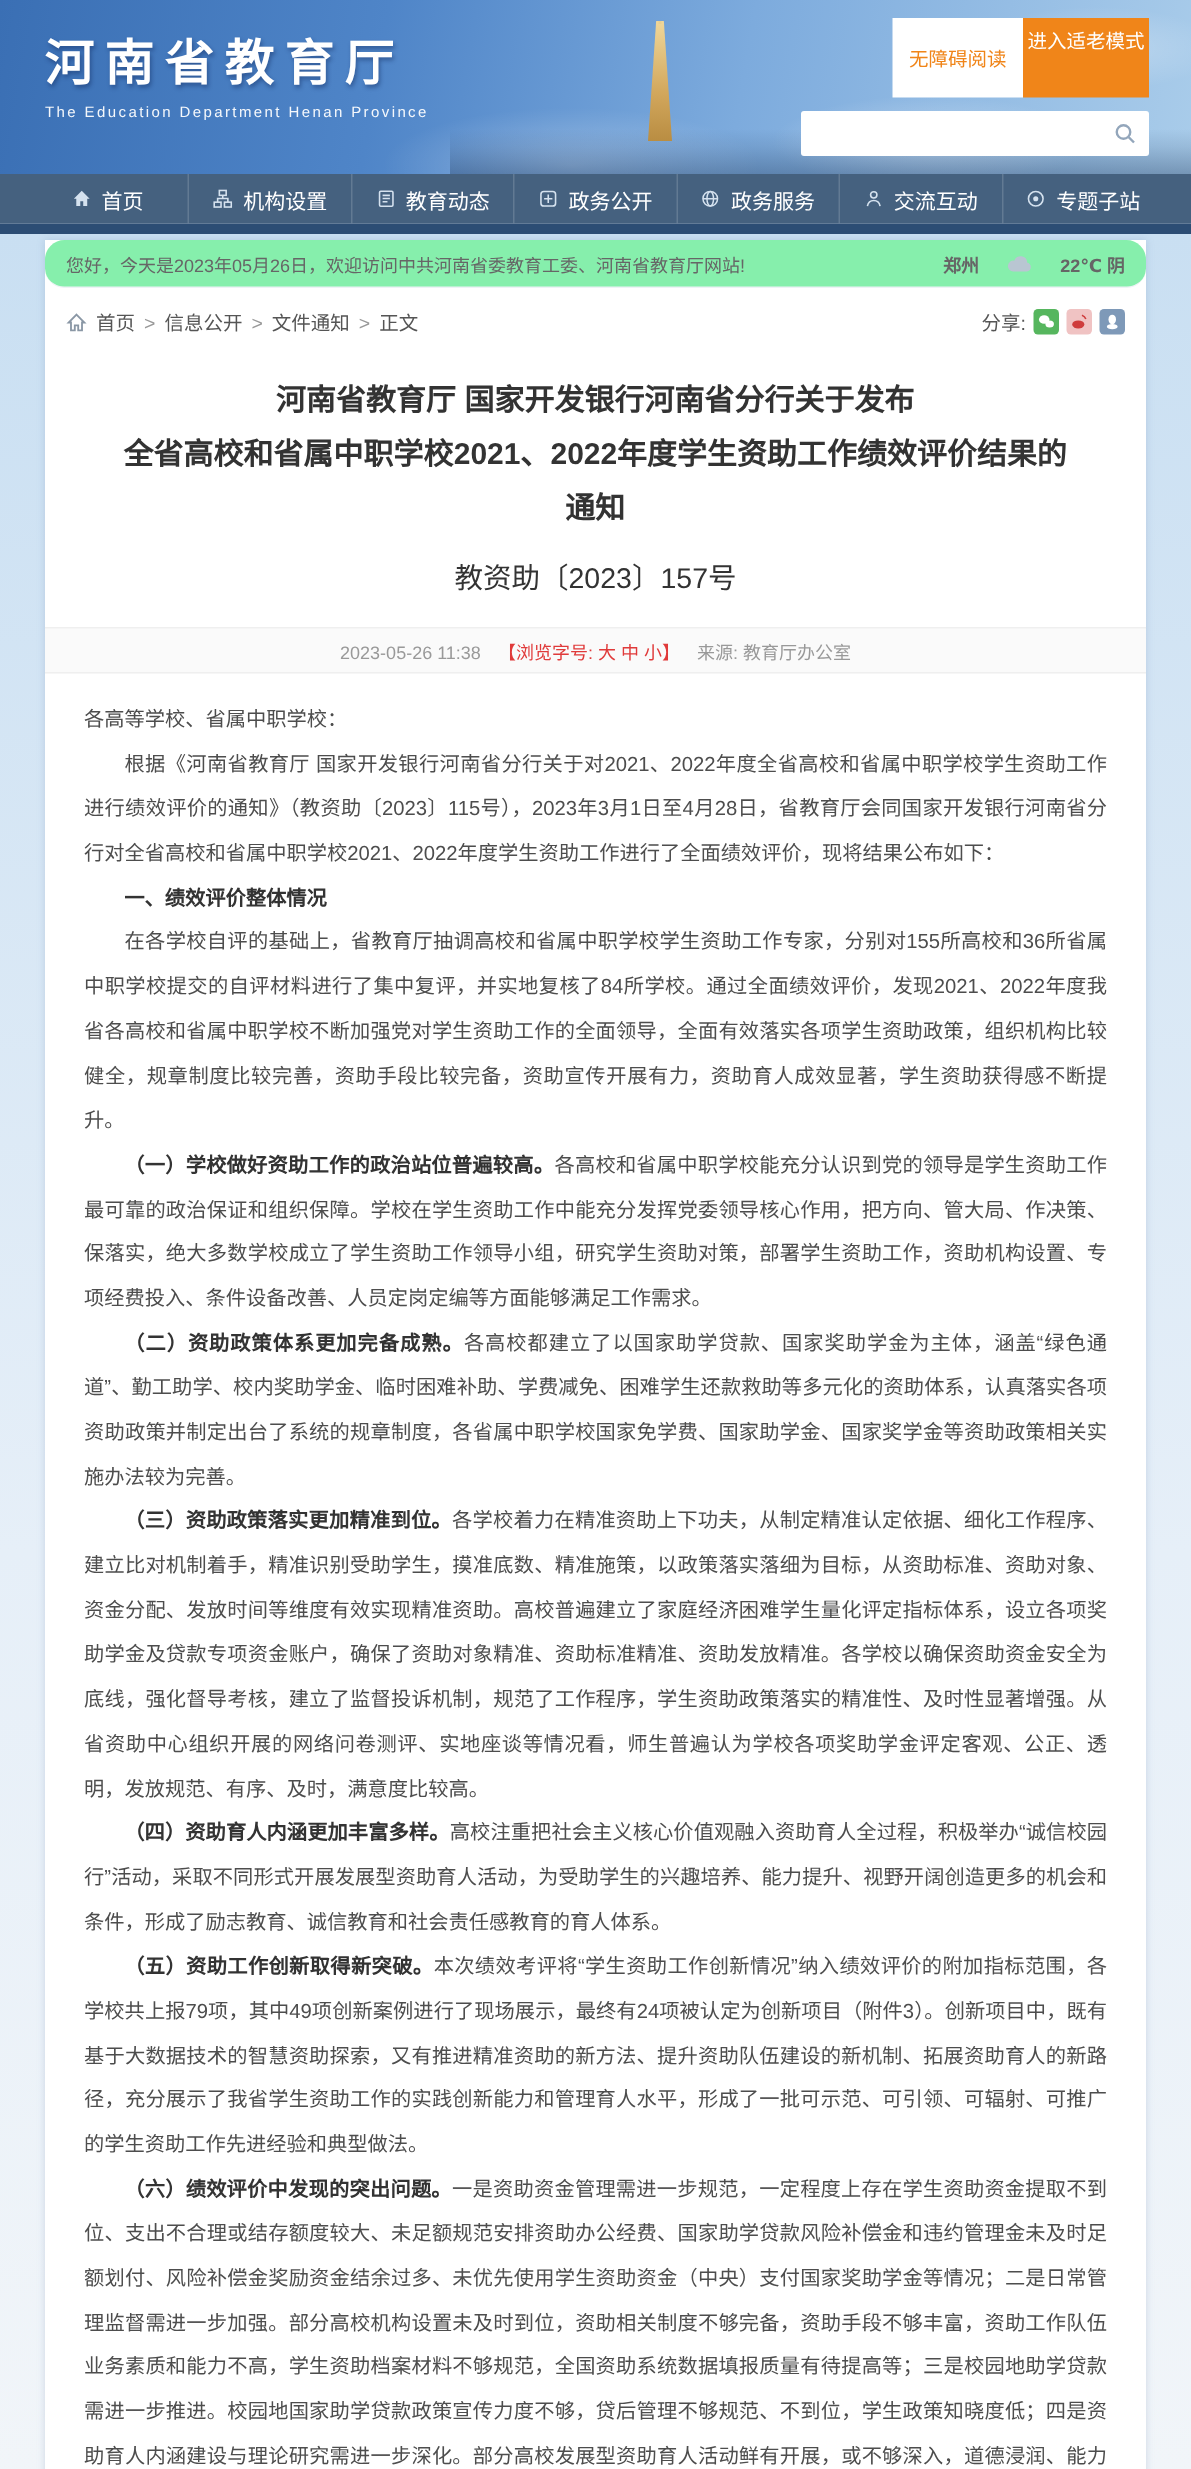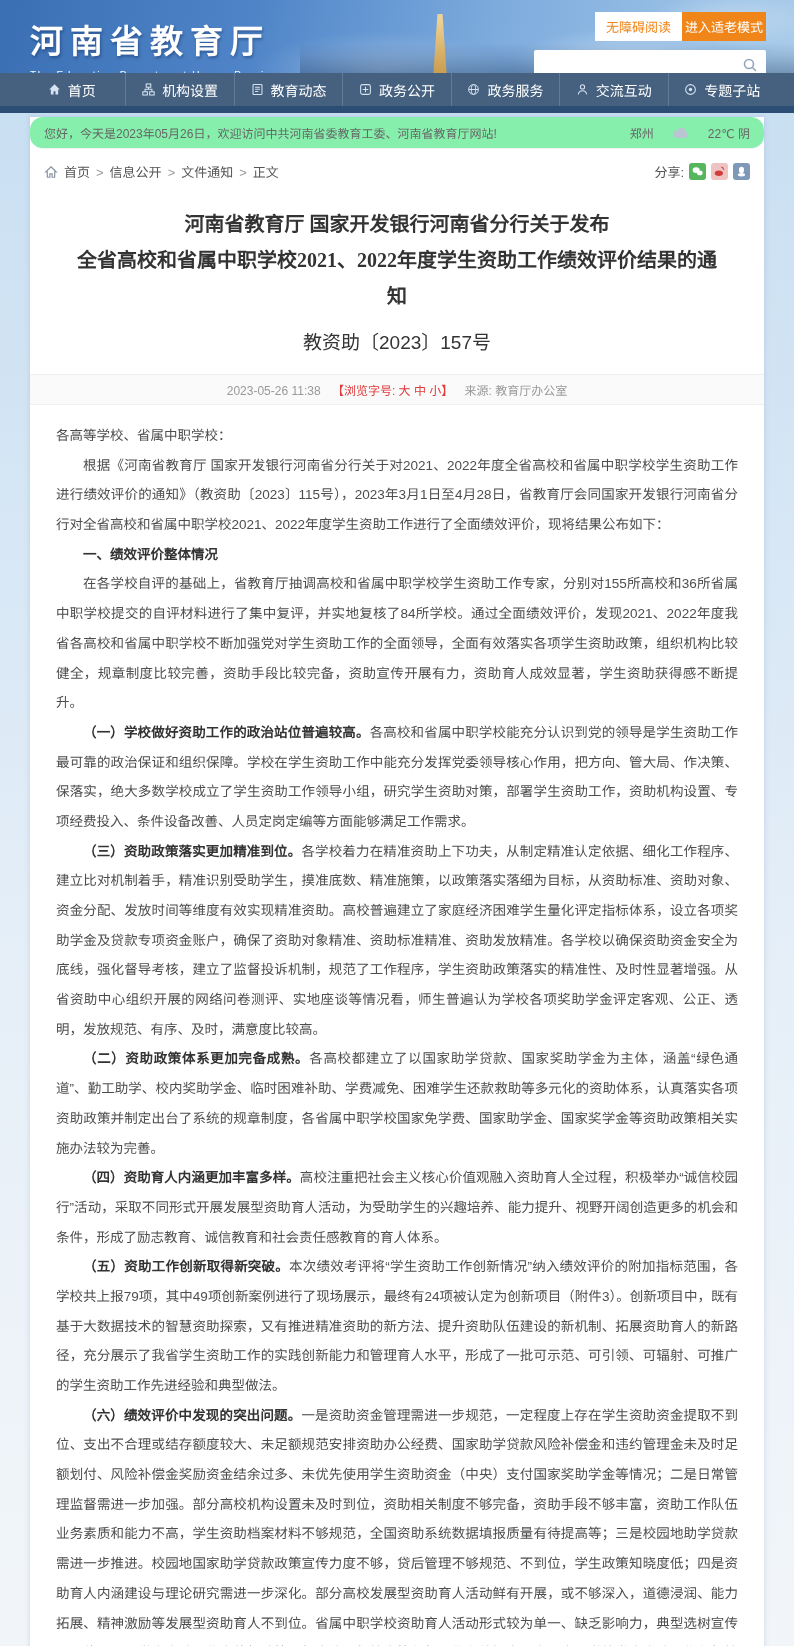--- a/index.html
+++ b/index.html
@@ -1,40 +1,40 @@
 <!DOCTYPE html>
 <html lang="zh-CN"><head>
 <meta charset="utf-8">
 <style>
   * { margin:0; padding:0; box-sizing:border-box; }
   html,body { background:#eef4f9; }
   body { font-family:"Liberation Sans","DejaVu Sans",sans-serif; width:794px; }
   .page { width:794px; min-height:1646px; display:flex; flex-direction:column; }
 
   
-  .banner { position:relative; height:73px; overflow:hidden;
+  .banner { position:relative; height:116px; overflow:hidden;
     background:linear-gradient(100deg,#3a6fb4 0%,#4f85c8 32%,#7dabdd 62%,#a9ccea 100%); }
   .banner .clouds { position:absolute; inset:0; pointer-events:none;
     background:
       radial-gradient(150px 45px at 78% 82%, rgba(255,255,255,.35), transparent 70%),
       radial-gradient(180px 55px at 48% 95%, rgba(255,255,255,.28), transparent 70%),
       radial-gradient(120px 40px at 92% 28%, rgba(255,255,255,.30), transparent 70%); }
   .banner .skyline { position:absolute; bottom:0; left:300px; right:0; height:30px;
     background:linear-gradient(to top, rgba(35,62,98,.38), rgba(35,62,98,.12) 60%, transparent); }
   .banner .tower { position:absolute; left:432px; top:14px; width:16px; height:80px;
     background:linear-gradient(#f0d79a,#d2a75c 60%,#b98d42);
     clip-path:polygon(34% 0,66% 0,100% 100%,0 100%); }
   .banner .tower::before { content:""; position:absolute; left:7px; top:-12px; width:2px; height:14px; background:#e8cf92; }
   .brand { position:absolute; left:30px; top:15px; color:#fff; }
   .site-name { font-family:"DejaVu Serif","Liberation Serif",serif; font-size:33px; font-weight:bold;
     letter-spacing:7px; text-shadow:1px 2px 3px rgba(10,30,80,.4); }
   .site-name-en { font-size:10px; letter-spacing:1.6px; margin-top:7px; opacity:.95; }
   .header-right { position:absolute; right:28px; top:12px; width:232px; }
   .header-buttons { display:flex; justify-content:flex-end; }
-  .btn-accessibility { background:#fff; color:#f08519; font-size:13px; padding:5px 11px; cursor:pointer; white-space:nowrap; }
+  .btn-accessibility { background:#fff; color:#f08519; font-size:13px; padding:17px 11px; cursor:pointer; white-space:nowrap; }
   .btn-elder { background:#f08519; color:#fff; font-size:13px; padding:5px 3px; cursor:pointer; white-space:nowrap; }
   .search-box { margin-top:9px; background:#fff; border-radius:2px; height:30px;
     display:flex; align-items:center; padding:0 8px; }
   .search-box input { border:none; outline:none; flex:1; font-size:13px; color:#444; min-width:0; background:transparent; }
   .search-icon { display:inline-flex; color:#93a6bb; cursor:pointer; }
   .search-icon svg { width:16px; height:16px; }
 
   
   .navbar { background:#45617f; height:33px; }
   .navbar ul { list-style:none; display:flex; height:100%; padding:0 18px; }
@@ -44,40 +44,40 @@
   .navbar li .nicon { display:inline-flex; color:#d5e2ef; }
   .navbar li .nicon svg { width:13px; height:13px; }
   .nav-underline { height:7px; background:#2c4d74; }
 
   
   .content-wrap { flex:1; background:linear-gradient(#c9dff2,#e6eff8 55%,#f3f6f9); padding:4px 30px 0; }
   .card { background:#fff; box-shadow:0 0 5px rgba(110,140,175,.28); padding-bottom:10px; min-height:1500px; }
 
   .greeting-bar { display:flex; justify-content:space-between; align-items:center;
     padding:7px 14px; font-size:12px; color:#666; background:#86efac; border-bottom:1px solid #eef2f6;border-radius:13px; }
-  .weather { display:inline-flex; align-items:center; gap:18px; color:#666; white-space:nowrap; }
+  .weather { display:inline-flex; align-items:center; gap:18px; color:#666; white-space:nowrap;font-weight:bold; }
   .weather .wicon { display:inline-flex; color:#b9c6d2; }
   .weather .wicon svg { width:18px; height:12px; }
 
   .breadcrumb-row { display:flex; align-items:center; padding:13px 14px 9px; font-size:13px; color:#555; }
   .bc-home { display:inline-flex; color:#8a97a5; margin-right:6px; cursor:pointer; }
   .bc-home svg { width:14px; height:14px; }
   .bc-sep { margin:0 6px; color:#999; }
   .bc-item { cursor:pointer; }
   .bc-item.current { cursor:default; }
   .share { margin-left:auto; display:inline-flex; align-items:center; gap:5px; color:#555; }
   .share-icon { width:17px; height:17px; border-radius:3px; display:inline-flex;
     align-items:center; justify-content:center; cursor:pointer; }
   .share-icon svg { width:13px; height:13px; }
   .share-icon.wechat { background:#56b65e; }
   .share-icon.weibo  { background:#f0c3c3; }
   .share-icon.qq     { background:#7e99b8; }
 
   .title { text-align:center; font-size:20px; font-weight:bold; color:#333;
-    line-height:1.8; margin:16px 44px 4px;font-family:Liberation Serif, serif; }
+    line-height:1.8; margin:16px 44px 4px; }
   .doc-number { text-align:center; font-size:19px; color:#333; margin-top:13px; }
   .meta-bar { margin-top:20px; background:#fafafa; border-top:1px solid #efefef;
     border-bottom:1px solid #efefef; text-align:center; font-size:12px; color:#999; padding:6px 16px; }
   .meta-fontsize { color:#e03a3a; margin:0 8px; cursor:pointer; }
 
   .article-body { padding:16px 26px 0; font-size:13.5px; color:#4d4d4d; line-height:2.2; text-align:justify; }
   .article-body p { margin:0; }
   .article-body .p-indent { text-indent:2em; }
   .article-body .sec-heading { font-weight:bold; color:#333; text-indent:2em; }
   .article-body b.lead { color:#333; }
@@ -240,22 +240,22 @@
         <span class="meta-fontsize">【浏览字号: 大 中 小】</span>
         <span class="meta-source">来源: 教育厅办公室</span>
       </div>
 
       <div class="article-body" id="article-body">
           <p>各高等学校、省属中职学校：</p>
           <p class="p-indent">根据《河南省教育厅 国家开发银行河南省分行关于对2021、2022年度全省高校和省属中职学校学生资助工作进行绩效评价的通知》（教资助〔2023〕115号），2023年3月1日至4月28日，省教育厅会同国家开发银行河南省分行对全省高校和省属中职学校2021、2022年度学生资助工作进行了全面绩效评价，现将结果公布如下：</p>
           <p class="sec-heading">一、绩效评价整体情况</p>
           <p class="p-indent">在各学校自评的基础上，省教育厅抽调高校和省属中职学校学生资助工作专家，分别对155所高校和36所省属中职学校提交的自评材料进行了集中复评，并实地复核了84所学校。通过全面绩效评价，发现2021、2022年度我省各高校和省属中职学校不断加强党对学生资助工作的全面领导，全面有效落实各项学生资助政策，组织机构比较健全，规章制度比较完善，资助手段比较完备，资助宣传开展有力，资助育人成效显著，学生资助获得感不断提升。</p>
           <p class="p-indent"><b class="lead">（一）学校做好资助工作的政治站位普遍较高。</b>各高校和省属中职学校能充分认识到党的领导是学生资助工作最可靠的政治保证和组织保障。学校在学生资助工作中能充分发挥党委领导核心作用，把方向、管大局、作决策、保落实，绝大多数学校成立了学生资助工作领导小组，研究学生资助对策，部署学生资助工作，资助机构设置、专项经费投入、条件设备改善、人员定岗定编等方面能够满足工作需求。</p>
+          <p class="p-indent"><b class="lead">（二）资助政策体系更加完备成熟。</b>各高校都建立了以国家助学贷款、国家奖助学金为主体，涵盖“绿色通道”、勤工助学、校内奖助学金、临时困难补助、学费减免、困难学生还款救助等多元化的资助体系，认真落实各项资助政策并制定出台了系统的规章制度，各省属中职学校国家免学费、国家助学金、国家奖学金等资助政策相关实施办法较为完善。</p>
           <p class="p-indent"><b class="lead">（三）资助政策落实更加精准到位。</b>各学校着力在精准资助上下功夫，从制定精准认定依据、细化工作程序、建立比对机制着手，精准识别受助学生，摸准底数、精准施策，以政策落实落细为目标，从资助标准、资助对象、资金分配、发放时间等维度有效实现精准资助。高校普遍建立了家庭经济困难学生量化评定指标体系，设立各项奖助学金及贷款专项资金账户，确保了资助对象精准、资助标准精准、资助发放精准。各学校以确保资助资金安全为底线，强化督导考核，建立了监督投诉机制，规范了工作程序，学生资助政策落实的精准性、及时性显著增强。从省资助中心组织开展的网络问卷测评、实地座谈等情况看，师生普遍认为学校各项奖助学金评定客观、公正、透明，发放规范、有序、及时，满意度比较高。</p>
-          <p class="p-indent"><b class="lead">（二）资助政策体系更加完备成熟。</b>各高校都建立了以国家助学贷款、国家奖助学金为主体，涵盖“绿色通道”、勤工助学、校内奖助学金、临时困难补助、学费减免、困难学生还款救助等多元化的资助体系，认真落实各项资助政策并制定出台了系统的规章制度，各省属中职学校国家免学费、国家助学金、国家奖学金等资助政策相关实施办法较为完善。</p>
           <p class="p-indent"><b class="lead">（四）资助育人内涵更加丰富多样。</b>高校注重把社会主义核心价值观融入资助育人全过程，积极举办“诚信校园行”活动，采取不同形式开展发展型资助育人活动，为受助学生的兴趣培养、能力提升、视野开阔创造更多的机会和条件，形成了励志教育、诚信教育和社会责任感教育的育人体系。</p>
           <p class="p-indent"><b class="lead">（五）资助工作创新取得新突破。</b>本次绩效考评将“学生资助工作创新情况”纳入绩效评价的附加指标范围，各学校共上报79项，其中49项创新案例进行了现场展示，最终有24项被认定为创新项目（附件3）。创新项目中，既有基于大数据技术的智慧资助探索，又有推进精准资助的新方法、提升资助队伍建设的新机制、拓展资助育人的新路径，充分展示了我省学生资助工作的实践创新能力和管理育人水平，形成了一批可示范、可引领、可辐射、可推广的学生资助工作先进经验和典型做法。</p>
           <p class="p-indent"><b class="lead">（六）绩效评价中发现的突出问题。</b>一是资助资金管理需进一步规范，一定程度上存在学生资助资金提取不到位、支出不合理或结存额度较大、未足额规范安排资助办公经费、国家助学贷款风险补偿金和违约管理金未及时足额划付、风险补偿金奖励资金结余过多、未优先使用学生资助资金（中央）支付国家奖助学金等情况；二是日常管理监督需进一步加强。部分高校机构设置未及时到位，资助相关制度不够完备，资助手段不够丰富，资助工作队伍业务素质和能力不高，学生资助档案材料不够规范，全国资助系统数据填报质量有待提高等；三是校园地助学贷款需进一步推进。校园地国家助学贷款政策宣传力度不够，贷后管理不够规范、不到位，学生政策知晓度低；四是资助育人内涵建设与理论研究需进一步深化。部分高校发展型资助育人活动鲜有开展，或不够深入，道德浸润、能力拓展、精神激励等发展型资助育人不到位。省属中职学校资助育人活动形式较为单一、缺乏影响力，典型选树宣传不到位。五是学生资助工作中的新政策、新方法、新技术等创新工作有待提高。省属中职学校学生资助工作创新性不足。</p>
         </div>
 
     </div>
   </div>
 </div>
 
 </body></html>

